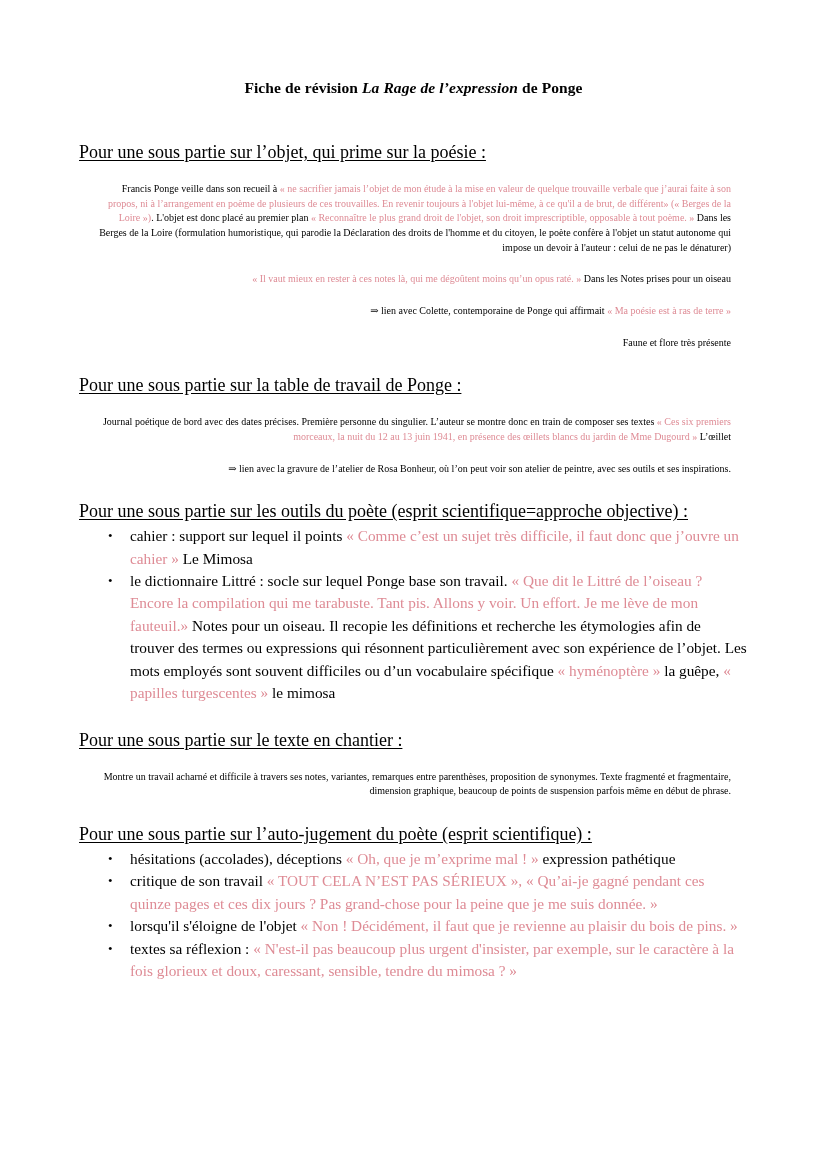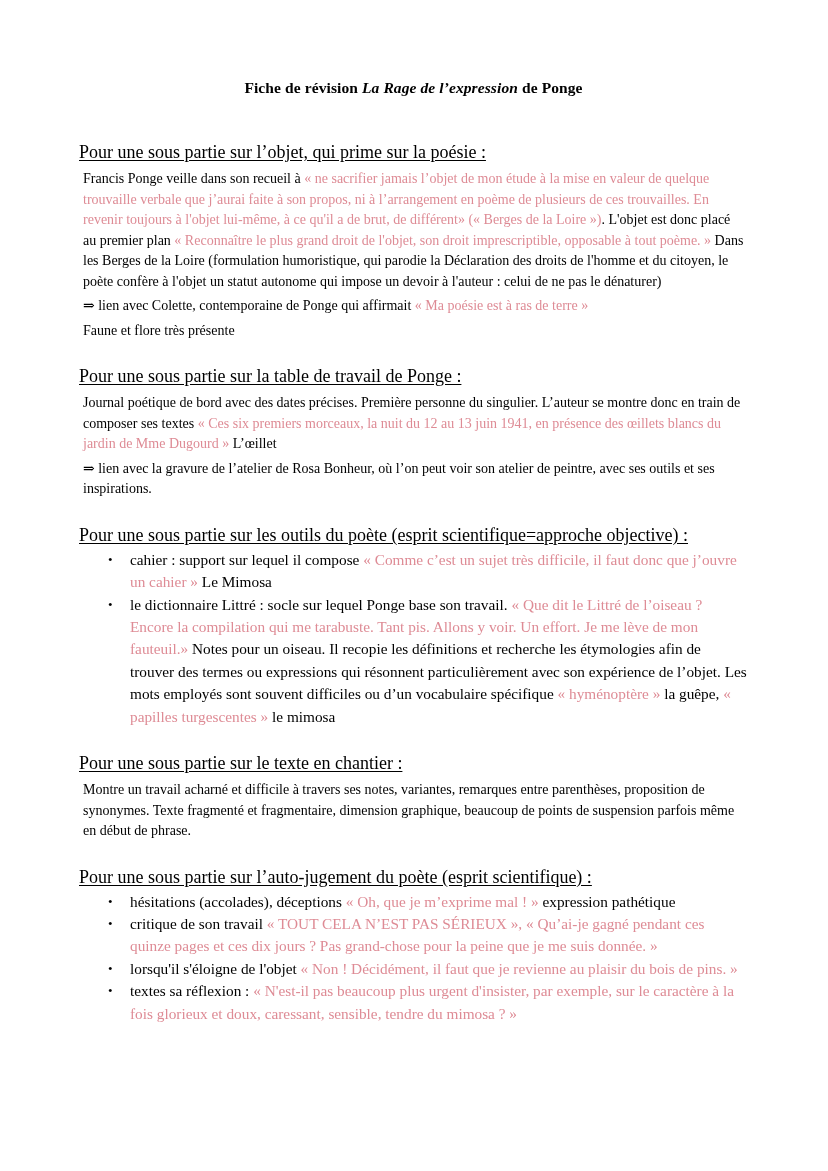--- a/index.html
+++ b/index.html
@@ -42,24 +42,24 @@
   .section-heading {
     font-size: 18px;
     line-height: 1.45;
     text-decoration: underline;
     text-underline-offset: 2px;
     margin: 0 0 1px 0;
     font-weight: normal;
     display: block;
   }
   .para {
-    font-size: 14px;
+    font-size: 10px;
     line-height: 1.465;
-    margin: 4px;
-    text-align: left;
+    margin: 17px;
+    text-align: right;
     max-width: 670px;
   }
   .quote {
     color: #de8b95;
   }
   ul.bullets {
     list-style: none;
     margin: 0;
     padding: 0;
   }
@@ -89,32 +89,33 @@
 <div class="page">
 
   <h1 class="doc-title">
     <span>Fiche de révision </span><span class="italic">La Rage de l’expression</span><span> de Ponge</span>
   </h1>
 
   <div id="sections-root">
       <div class="section">
         <div class="section-heading">Pour une sous partie sur l’objet, qui prime sur la poésie :</div>
         <p class="para"><span class="">Francis Ponge veille dans son recueil à </span><span class="quote">« ne sacrifier jamais l’objet de mon étude à la mise en valeur de quelque trouvaille verbale que j’aurai faite à son propos, ni à l’arrangement en poème de plusieurs de ces trouvailles. En revenir toujours à l'objet lui-même, à ce qu'il a de brut, de différent» (« Berges de la Loire »)</span><span class="">. L'objet est donc placé au premier plan </span><span class="quote">« Reconnaître le plus grand droit de l'objet, son droit imprescriptible, opposable à tout poème. »</span><span class=""> Dans les Berges de la Loire (formulation humoristique, qui parodie la Déclaration des droits de l'homme et du citoyen, le poète confère à l'objet un statut autonome qui impose un devoir à l'auteur : celui de ne pas le dénaturer)</span></p>
+        <p class="para"><span class="lead-space"></span><span class="quote">« Il vaut mieux en rester à ces notes là, qui me dégoûtent moins qu’un opus raté. »</span><span class=""> Dans les Notes prises pour un oiseau</span></p>
         <p class="para"><span class="">⇒ lien avec Colette, contemporaine de Ponge qui affirmait </span><span class="quote">« Ma poésie est à ras de terre »</span></p>
         <p class="para"><span class="">Faune et flore très présente</span></p>
       </div>
       <div class="section">
         <div class="section-heading">Pour une sous partie sur la table de travail de Ponge :</div>
         <p class="para"><span class="">Journal poétique de bord avec des dates précises. Première personne du singulier. L’auteur se montre donc en train de composer ses textes </span><span class="quote">« Ces six premiers morceaux, la nuit du 12 au 13 juin 1941, en présence des œillets blancs du jardin de Mme Dugourd »</span><span class=""> L’œillet</span></p>
         <p class="para"><span class="">⇒ lien avec la gravure de l’atelier de Rosa Bonheur, où l’on peut voir son atelier de peintre, avec ses outils et ses inspirations.</span></p>
       </div>
       <div class="section">
         <div class="section-heading">Pour une sous partie sur les outils du poète (esprit scientifique=approche objective) :</div>
         <ul class="bullets">
-          <li><span class="bullet-dot">•</span><span class="">cahier : support sur lequel il compose </span><span class="quote">« Comme c’est un sujet très difficile, il faut donc que j’ouvre un cahier »</span><span class=""> Le Mimosa</span></li>
+          <li><span class="bullet-dot">•</span><span class="">cahier : support sur lequel il points </span><span class="quote">« Comme c’est un sujet très difficile, il faut donc que j’ouvre un cahier »</span><span class=""> Le Mimosa</span></li>
           <li><span class="bullet-dot">•</span><span class="">le dictionnaire Littré : socle sur lequel Ponge base son travail. </span><span class="quote">« Que dit le Littré de l’oiseau ? Encore la compilation qui me tarabuste. Tant pis. Allons y voir. Un effort. Je me lève de mon fauteuil.»</span><span class=""> Notes pour un oiseau. Il recopie les définitions et recherche les étymologies afin de trouver des termes ou expressions qui résonnent particulièrement avec son expérience de l’objet. Les mots employés sont souvent difficiles ou d’un vocabulaire spécifique </span><span class="quote">« hyménoptère »</span><span class=""> la guêpe, </span><span class="quote">« papilles turgescentes »</span><span class=""> le mimosa</span></li>
         </ul>
       </div>
       <div class="section">
         <div class="section-heading">Pour une sous partie sur le texte en chantier :</div>
         <p class="para"><span class="">Montre un travail acharné et difficile à travers ses notes, variantes, remarques entre parenthèses, proposition de synonymes. Texte fragmenté et fragmentaire, dimension graphique, beaucoup de points de suspension parfois même en début de phrase.</span></p>
       </div>
       <div class="section">
         <div class="section-heading">Pour une sous partie sur l’auto-jugement du poète (esprit scientifique) :</div>
         <ul class="bullets">

